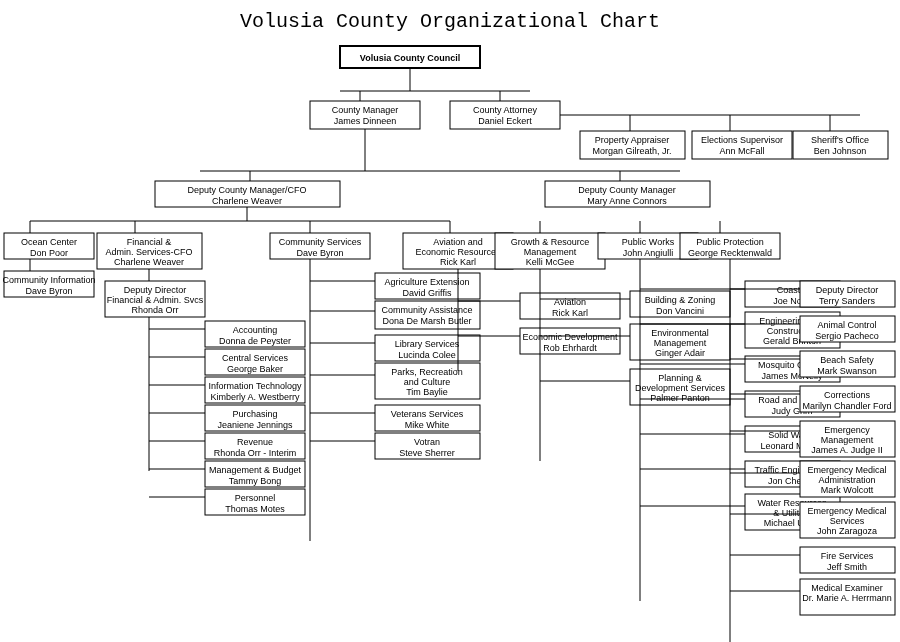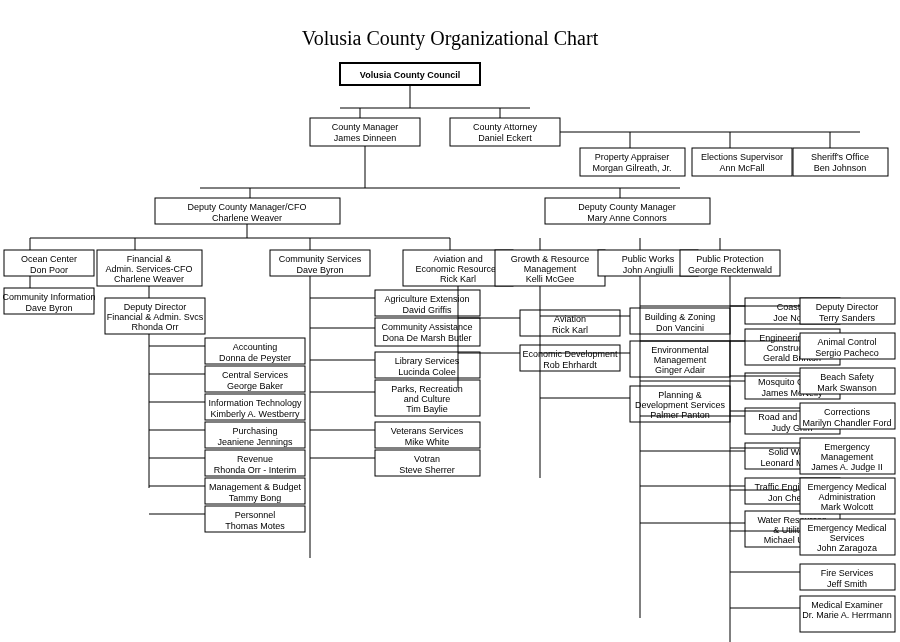--- a/index.html
+++ b/index.html
@@ -9,22 +9,22 @@
       background: #fff;
       color: #000;
       width: 900px;
       min-height: 642px;
       overflow-x: hidden;
     }
     h1 {
       text-align: center;
       font-size: 20px;
       font-weight: normal;
-      padding: 27px 0 8px;
-      font-family: Liberation Serif, serif;
+      padding: 10px 0 8px;
+      font-family: Liberation Mono, monospace;
     }
     .box {
       border: 1px solid #000;
       padding: 2px 4px;
       text-align: center;
       background: #fff;
       line-height: 1.3;
       display: inline-block;
     }
     .box-bold {

